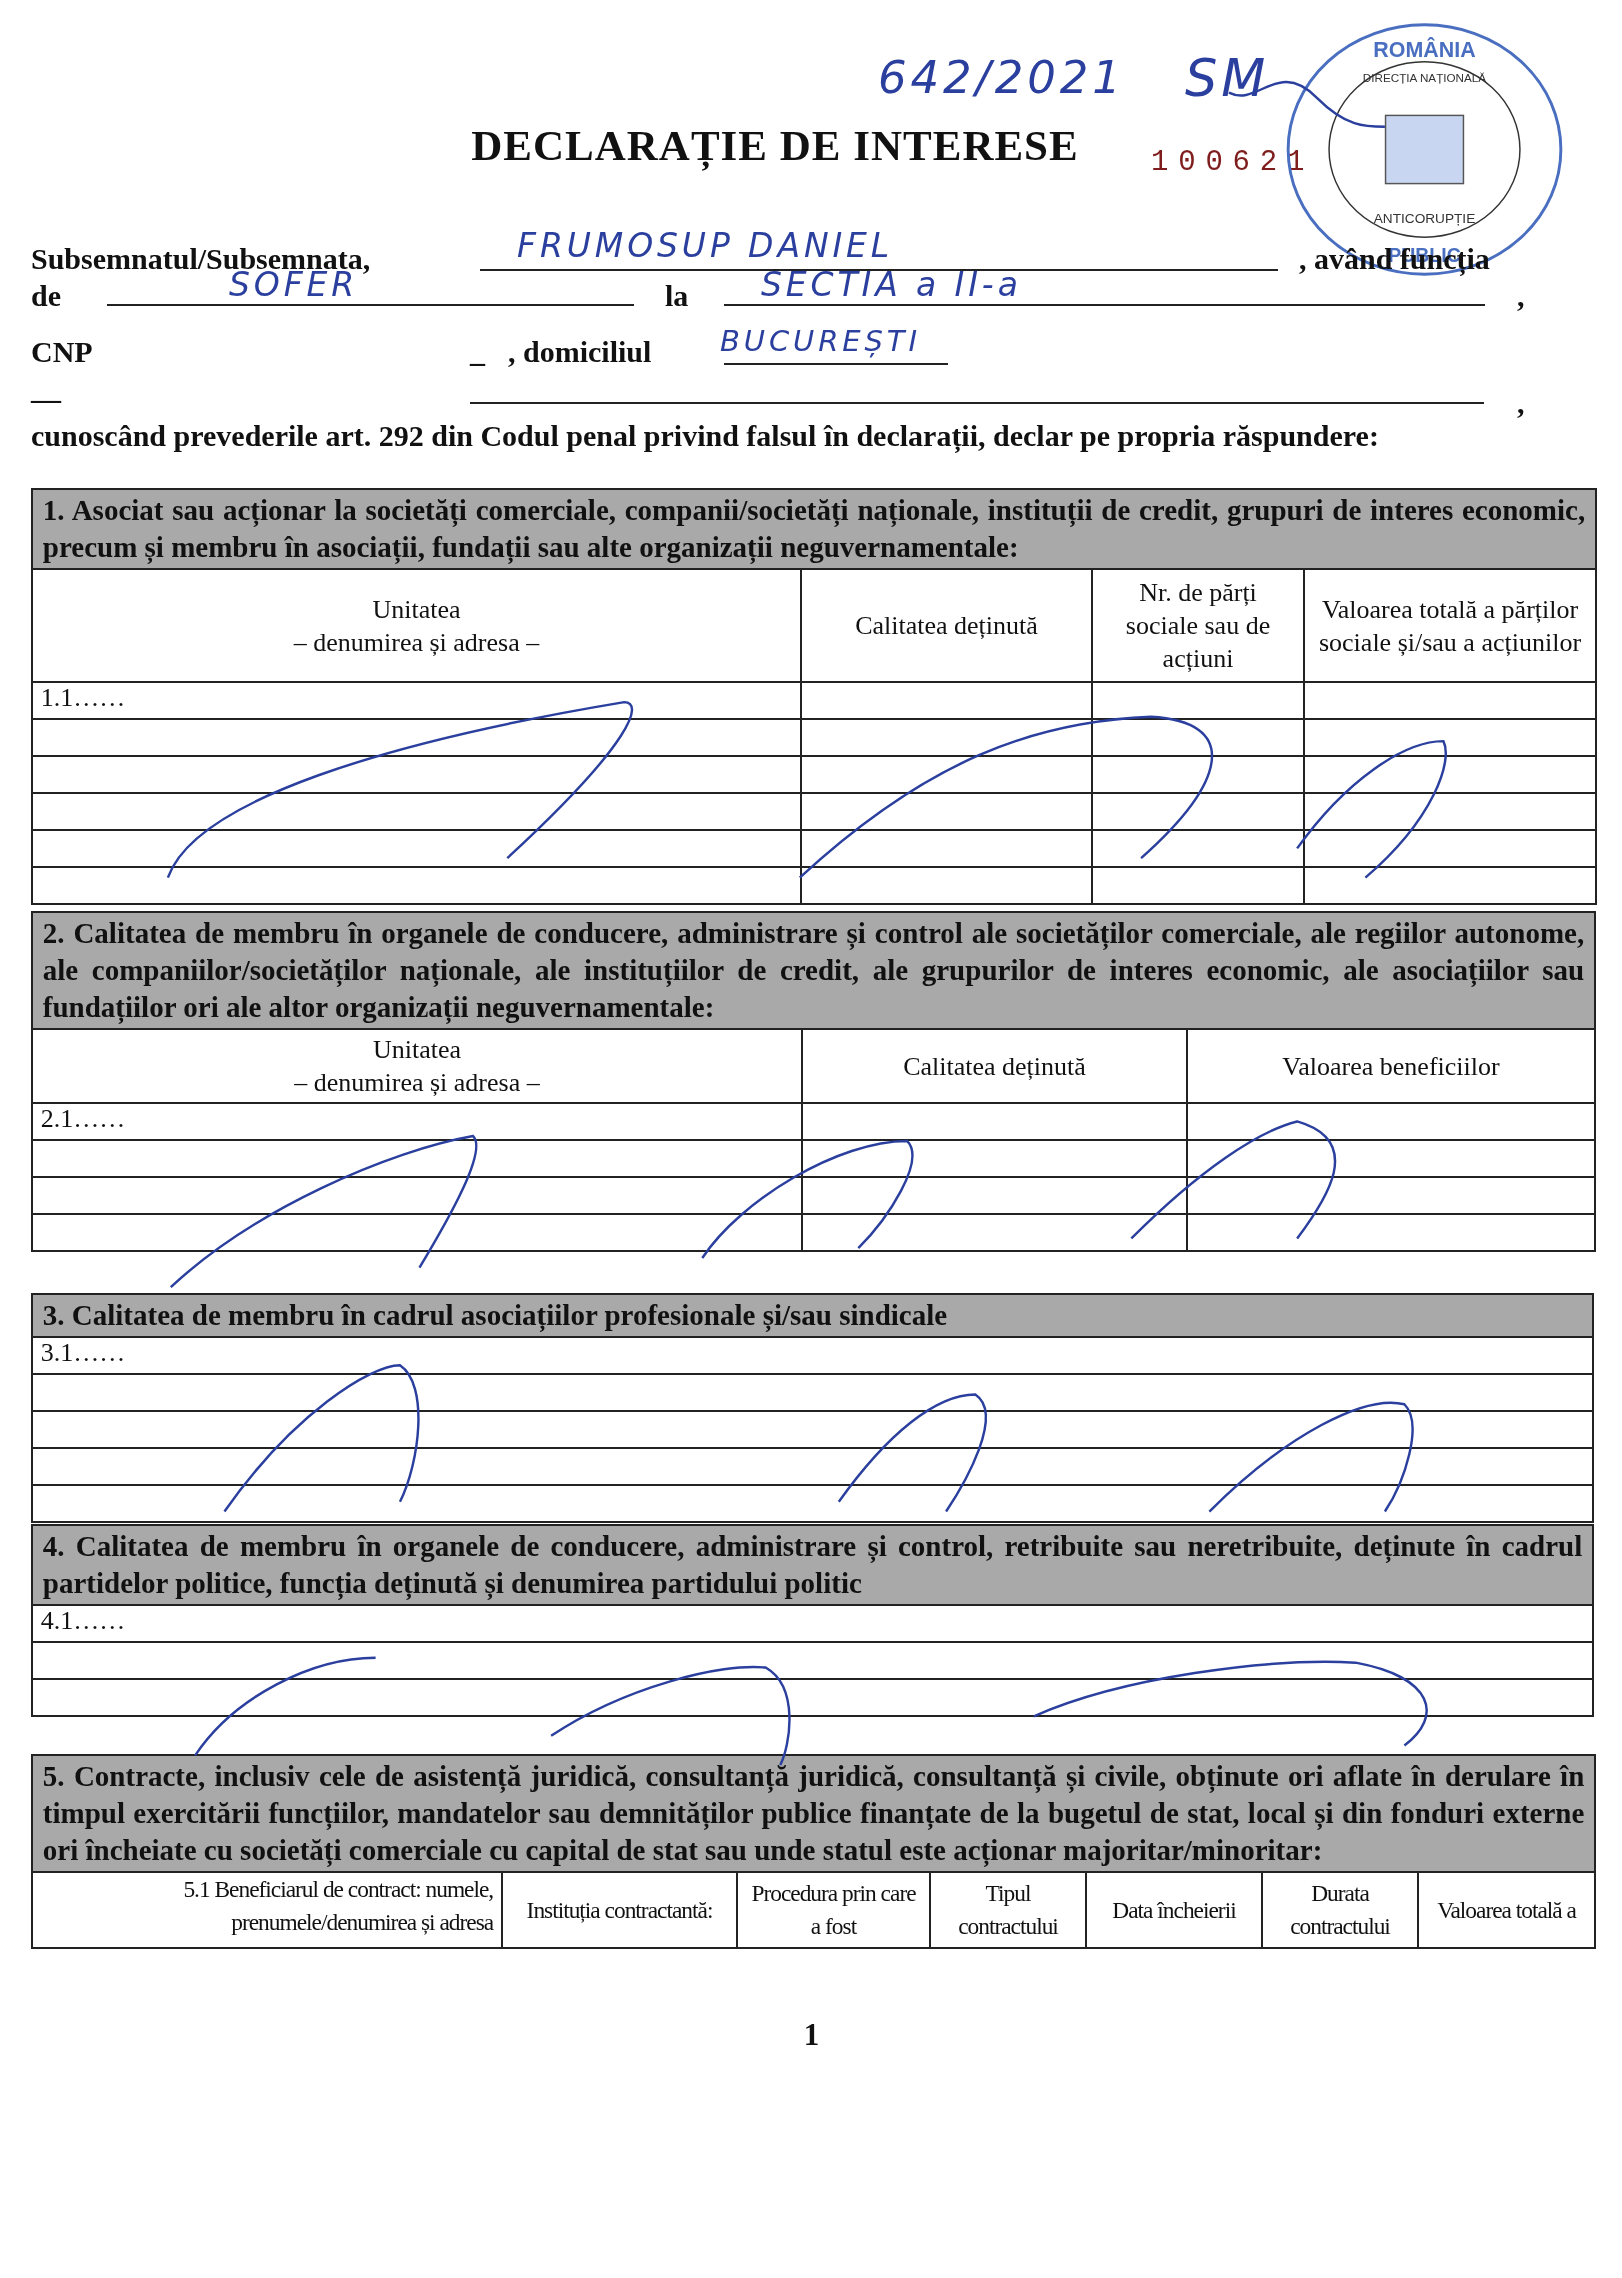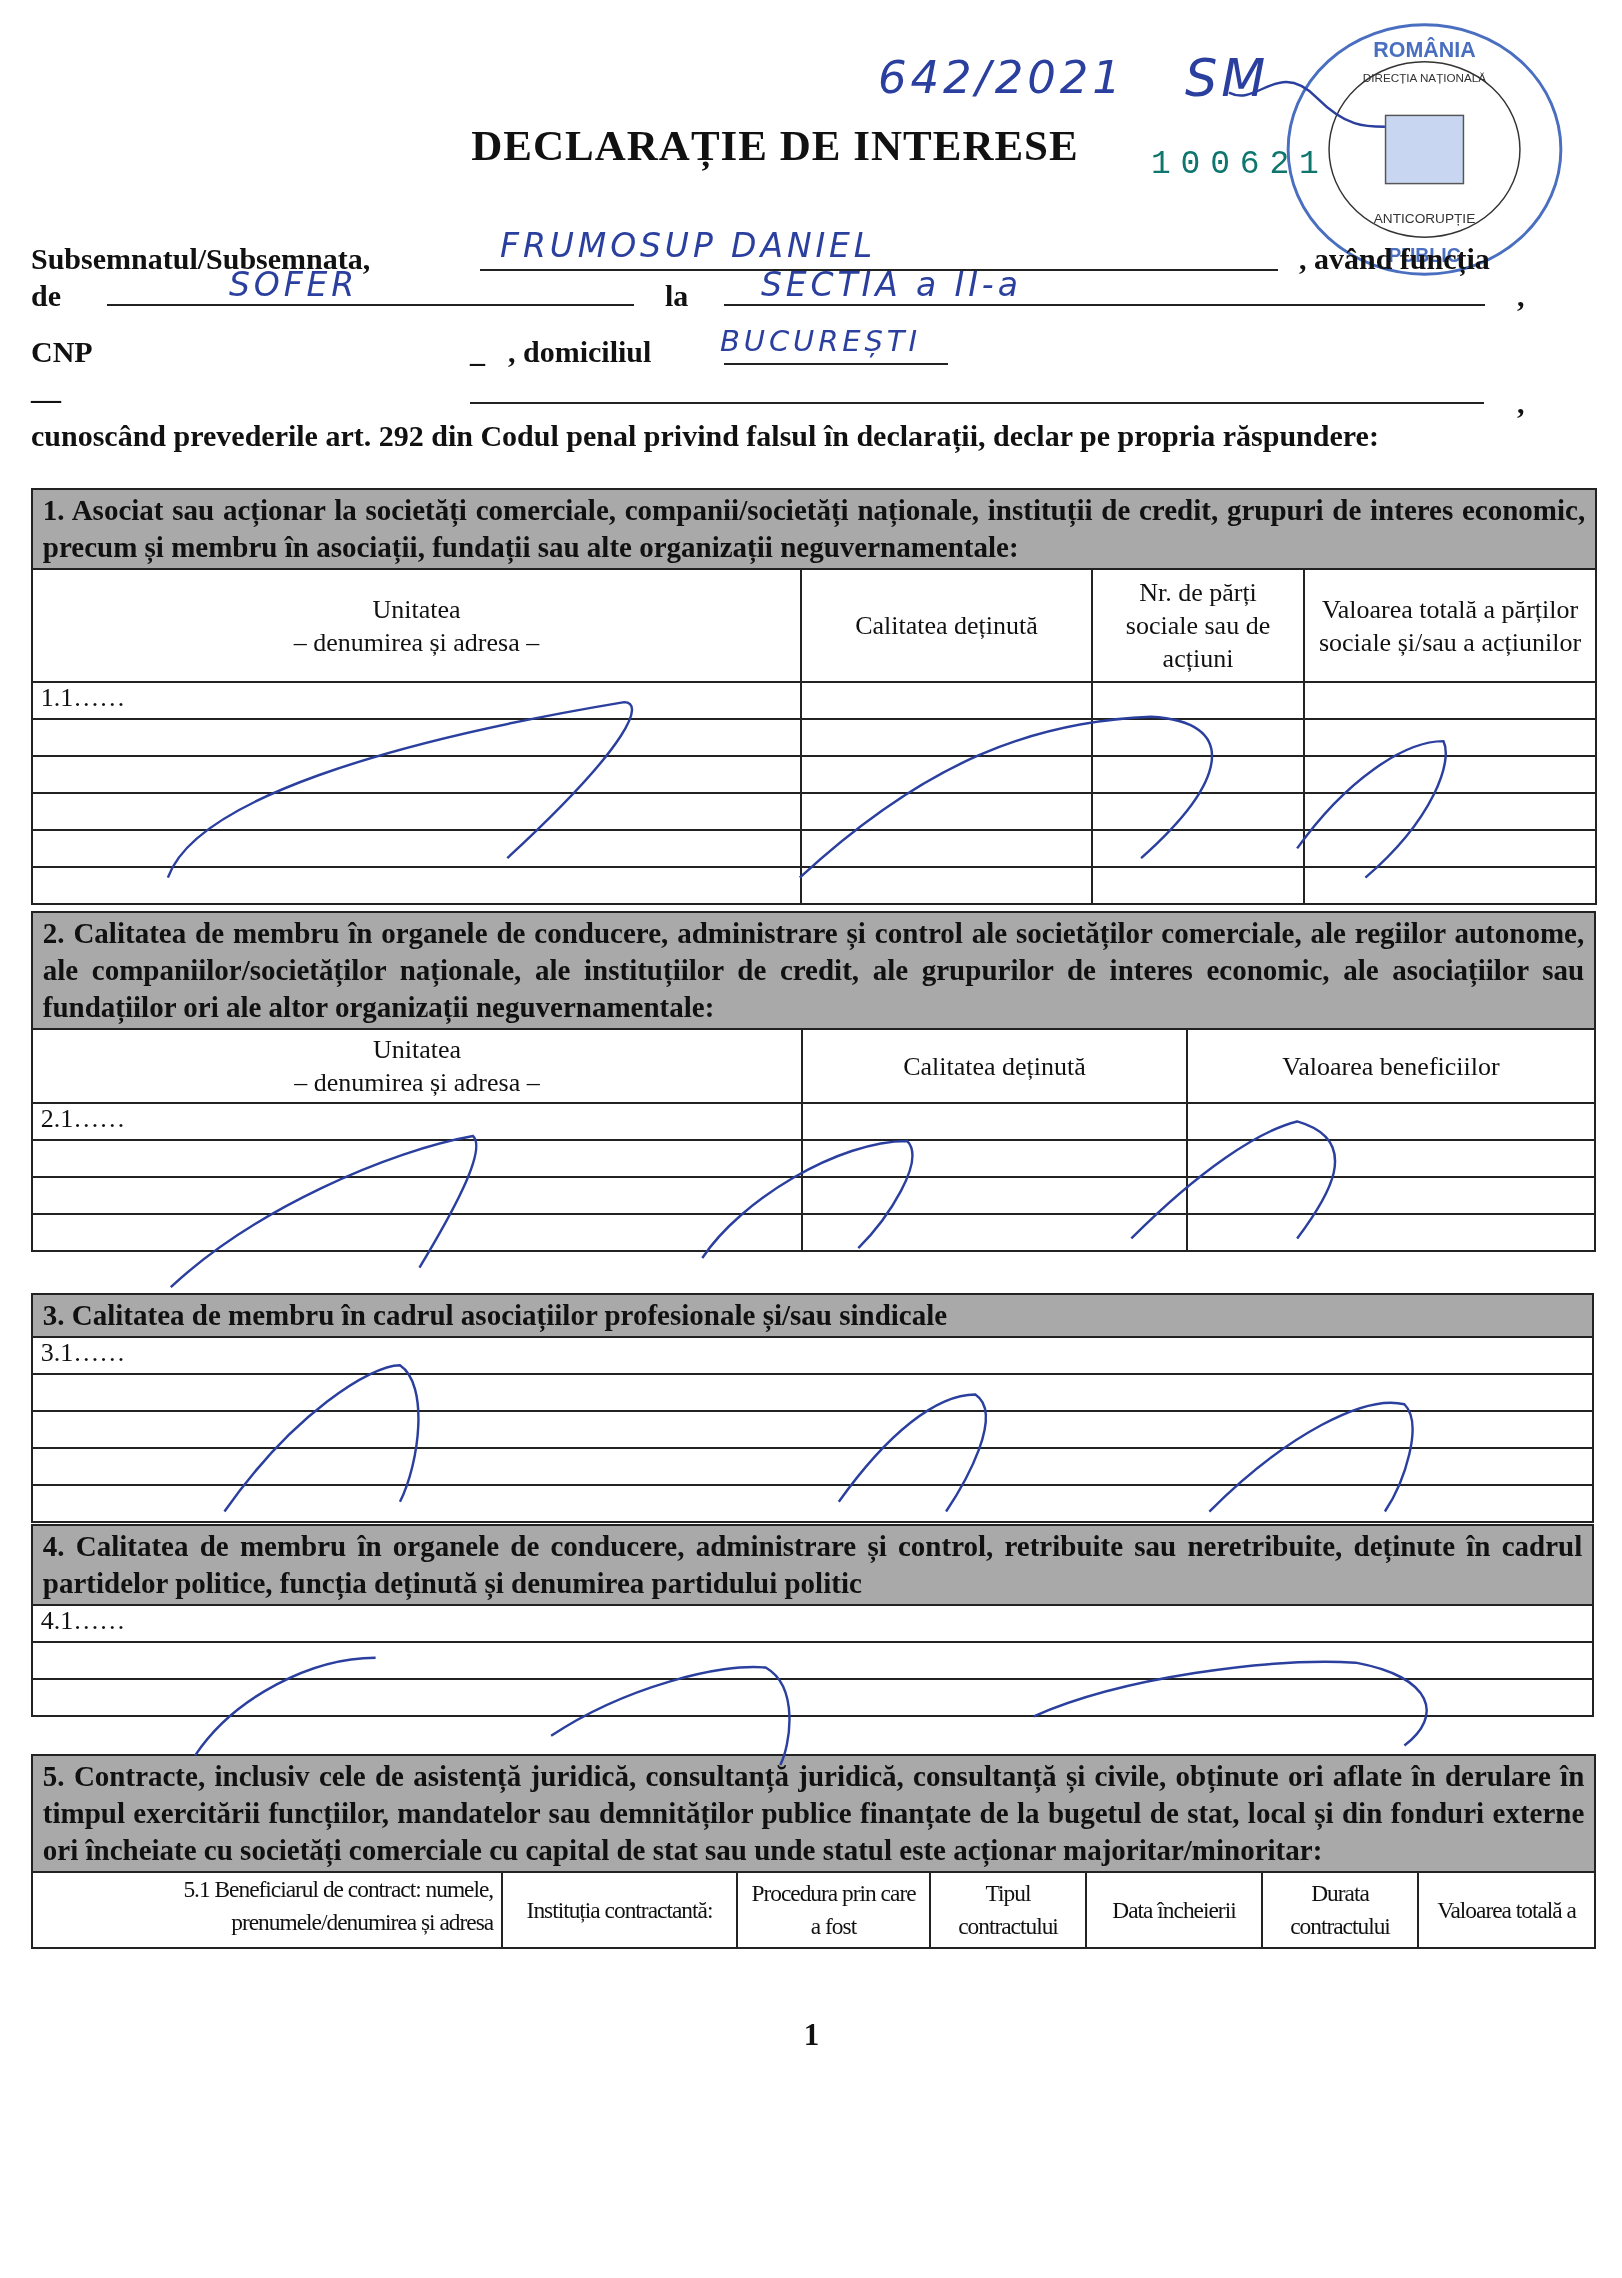--- a/index.html
+++ b/index.html
@@ -3,21 +3,21 @@
 <meta charset="utf-8">
 <style>
   html, body { margin:0; padding:0; background:#fff; }
   body { width:1623px; height:2278px; position:relative; overflow:hidden;
          font-family:"Liberation Serif","DejaVu Serif",serif; color:#111; }
   .abs { position:absolute; }
   .hand { font-family:"DejaVu Sans","Liberation Sans",sans-serif; color:#2a3f9e; font-style:italic; letter-spacing:3.9px; }
   .title { left:0; width:1550px; top:121px; text-align:center; font-size:43px; font-weight:bold; letter-spacing:1px; }
   .regno { left:878px; top:51px; font-size:45px; }
   .sig { left:1185px; top:49px; font-size:51px; }
-  .datestamp { left:1151px; top:146px; font-family:"Liberation Mono","DejaVu Sans Mono",monospace; font-size:33px; color:#0f766e; letter-spacing:9.8px; }
+  .datestamp { left:1151px; top:146px; font-family:"Liberation Mono","DejaVu Sans Mono",monospace; font-size:29px; color:#7f1d1d; letter-spacing:9.8px; }
   .stamp { left:1278px; top:17.6px; width:293px; height:263px; }
   .lbl { font-size:30px; font-weight:bold; }
   .uline { border-bottom:2.9px solid #222; height:0; }
   .fillin { font-size:33px; }
   table.sec { position:absolute; left:31px; width:1563px; border-collapse:collapse; table-layout:fixed; }
   table.sec td { border:2px solid #222; padding:0 7.8px; vertical-align:top; font-size:26px; }
   .hdr { background:#a9a9a9; font-weight:bold; font-size:29px !important; line-height:37px; text-align:justify; padding:2px 9.8px !important; }
   .colh { text-align:center; vertical-align:middle !important; line-height:33px; }
   .row { height:37px; }
   .row td { border-left:2px solid #222; border-right:2px solid #222; }
@@ -38,21 +38,21 @@
   <ellipse cx="150" cy="135" rx="98" ry="90" fill="none" stroke="#333" stroke-width="1.5"></ellipse>
   <rect x="110" y="100" width="80" height="70" fill="#c9d6f2" stroke="#555" stroke-width="1.5"></rect>
   <text x="150" y="40" text-anchor="middle" font-size="22" fill="#4a6fc0" font-weight="bold" font-family="Liberation Sans, sans-serif">ROMÂNIA</text>
   <text x="150" y="66" text-anchor="middle" font-size="12" fill="#333" font-family="Liberation Sans, sans-serif">DIRECȚIA NAȚIONALĂ</text>
   <text x="150" y="210" text-anchor="middle" font-size="14" fill="#333" font-family="Liberation Sans, sans-serif">ANTICORUPȚIE</text>
   <text x="150" y="250" text-anchor="middle" font-size="20" fill="#4a6fc0" font-weight="bold" font-family="Liberation Sans, sans-serif">PUBLIC</text>
 </svg>
 
 <div class="abs lbl" style="left:31px;top:242px;">Subsemnatul/Subsemnata,</div>
 <div class="abs uline" style="left:480px;top:269px;width:798px;"></div>
-<div class="abs hand fillin" style="left:500px;top:226px;">FRUMOSUP DANIEL</div>
+<div class="abs hand fillin" style="left:517px;top:226px;">FRUMOSUP DANIEL</div>
 <div class="abs lbl" style="left:1299px;top:242px;">, având funcția</div>
 
 <div class="abs lbl" style="left:31px;top:279px;">de</div>
 <div class="abs uline" style="left:107px;top:304px;width:527px;"></div>
 <div class="abs hand fillin" style="left:229px;top:265px;">SOFER</div>
 <div class="abs lbl" style="left:665px;top:279px;">la</div>
 <div class="abs uline" style="left:724px;top:304px;width:761px;"></div>
 <div class="abs hand fillin" style="left:761px;top:265px;">SECTIA a II-a</div>
 <div class="abs lbl" style="left:1517px;top:279px;">,</div>
 

